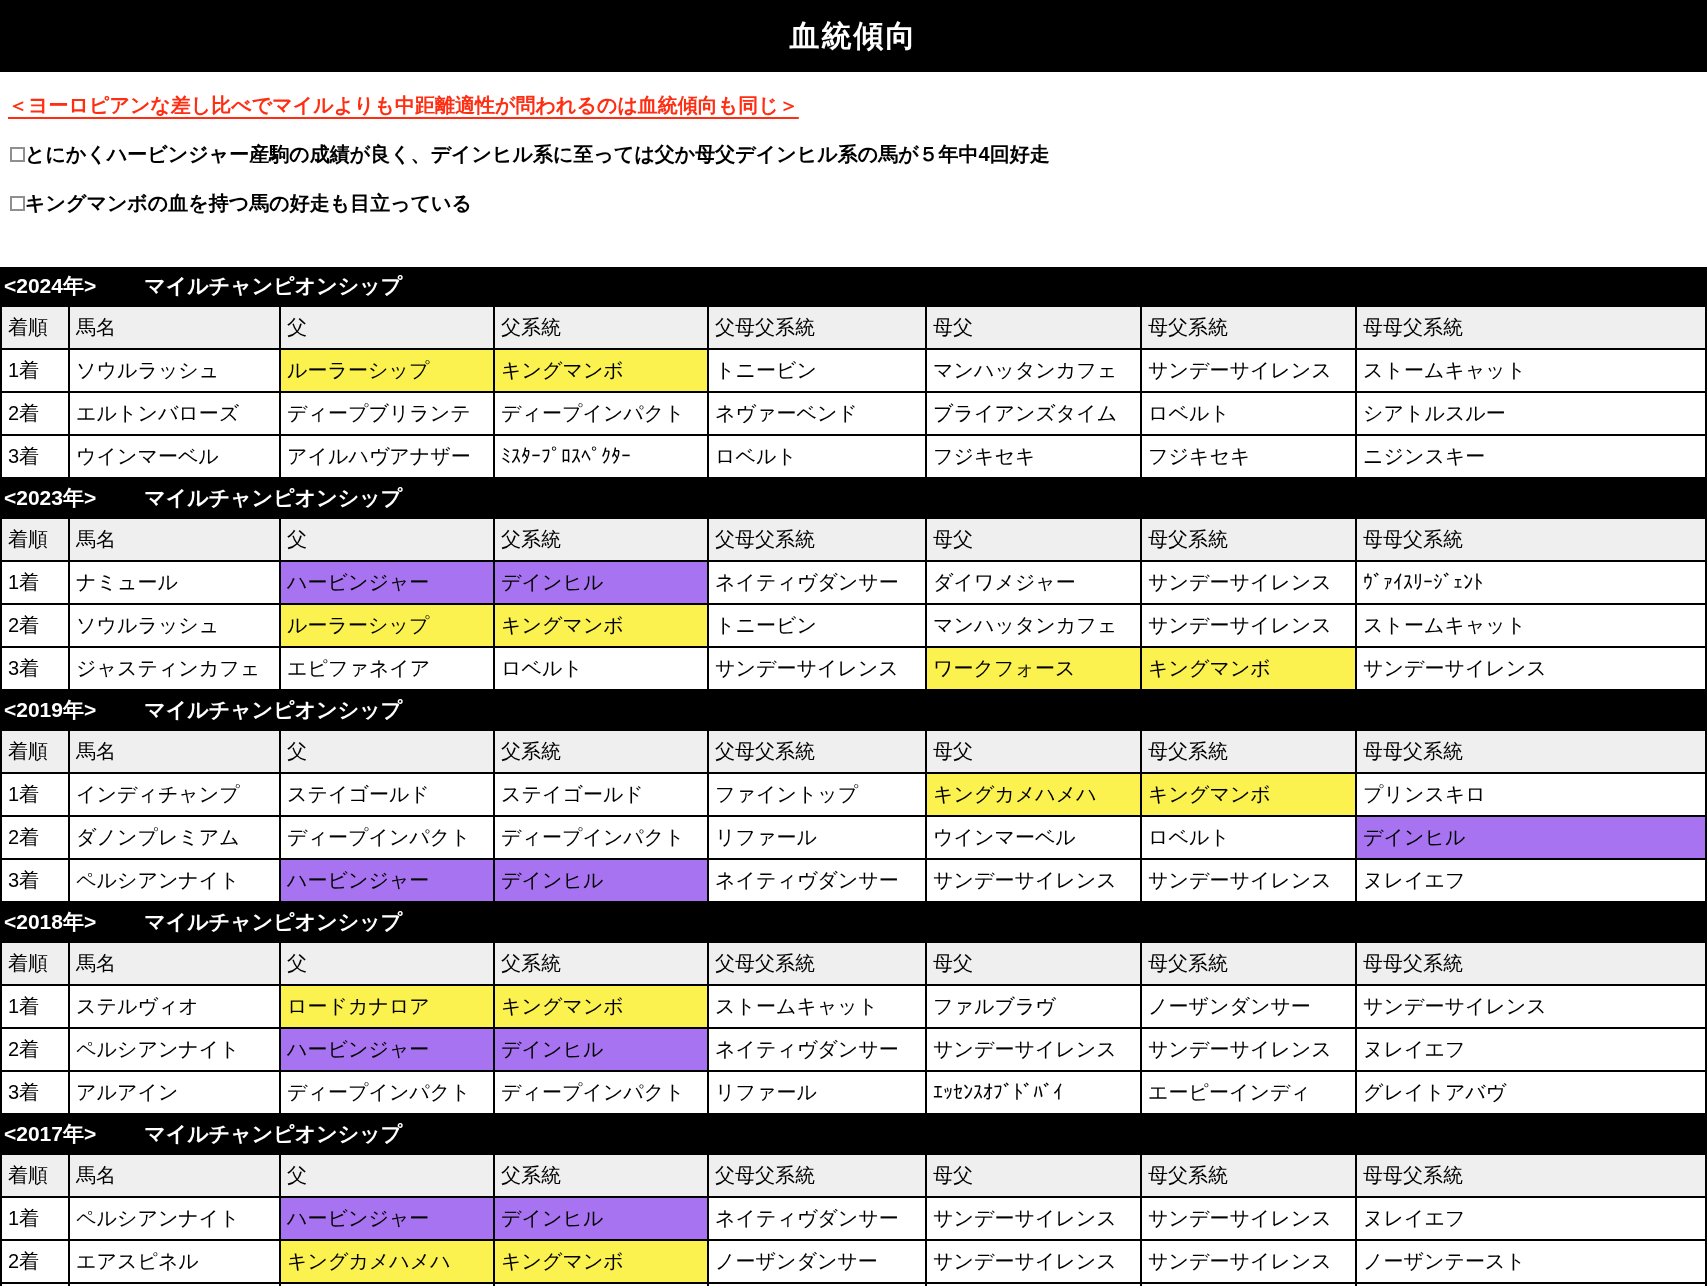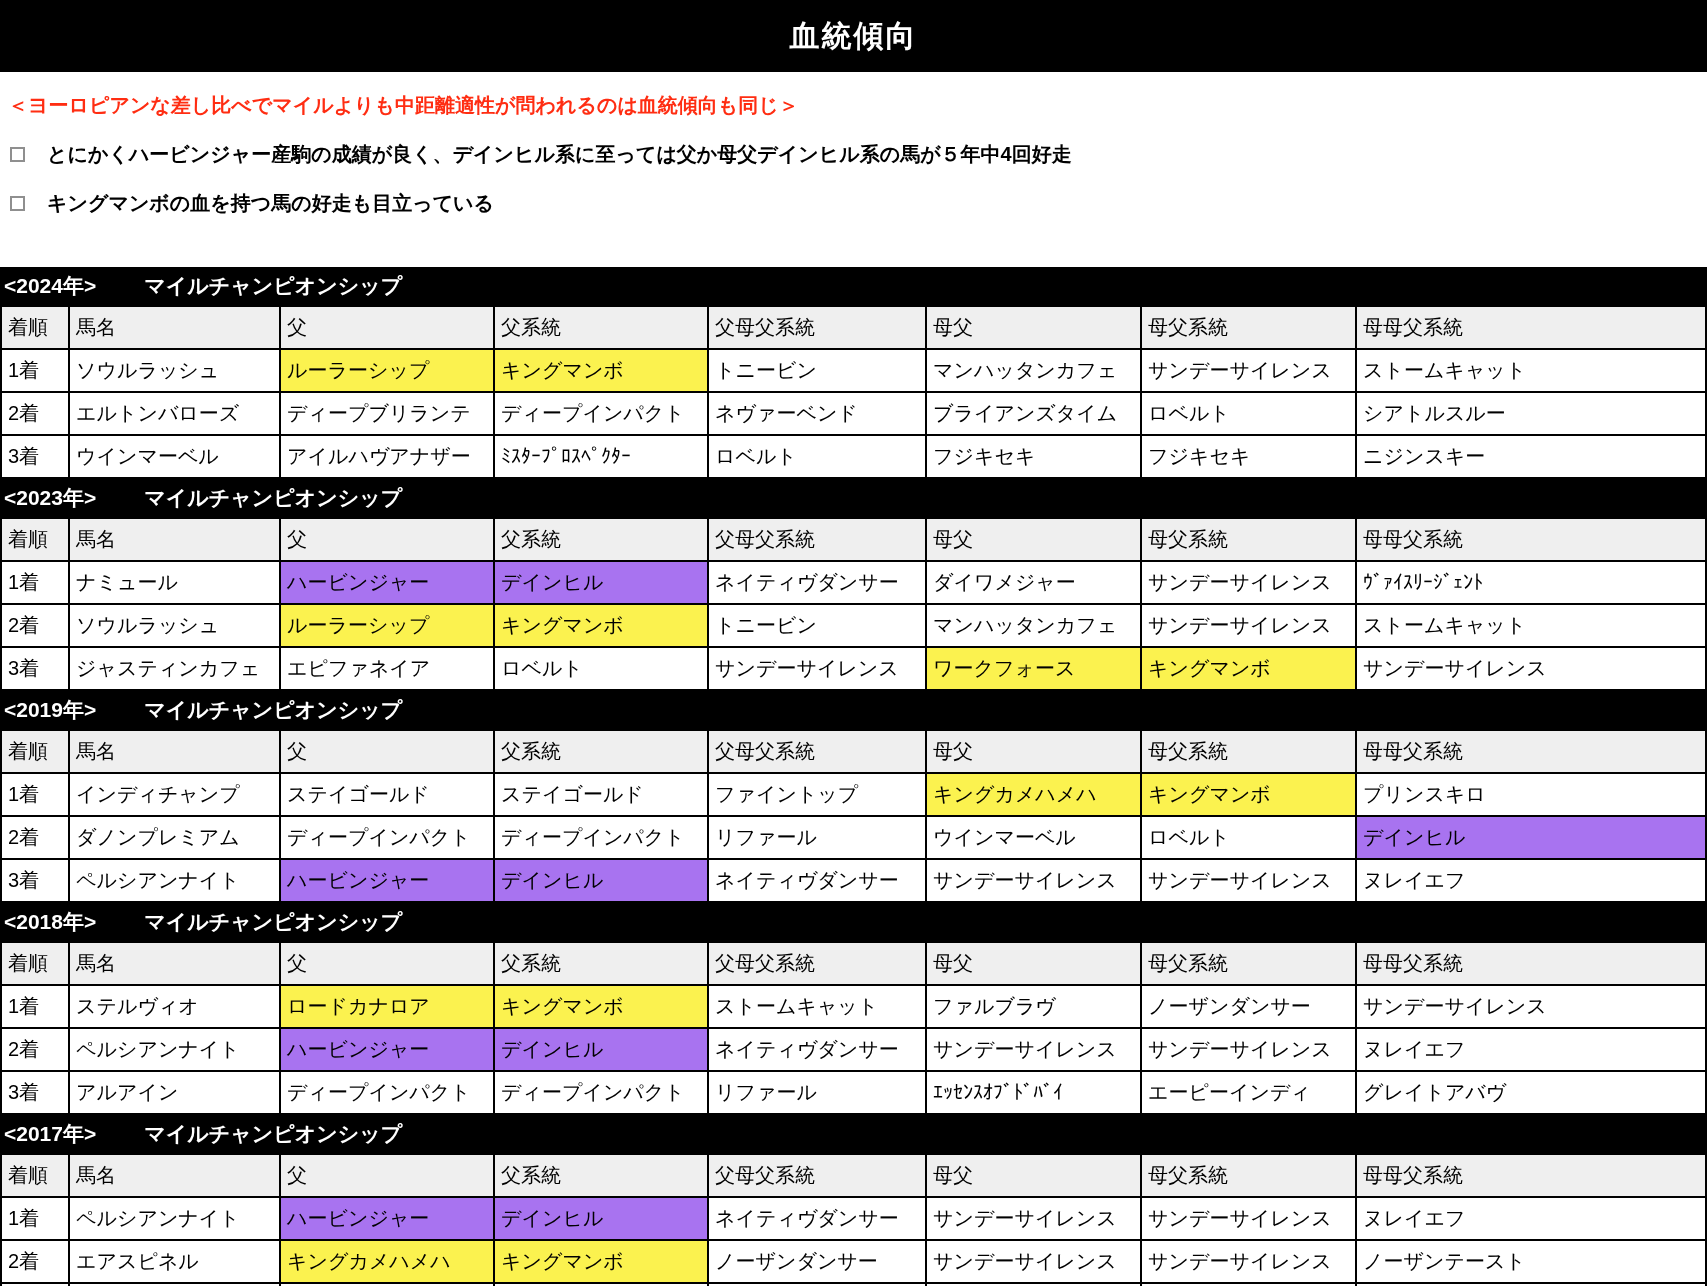--- a/index.html
+++ b/index.html
@@ -30,27 +30,27 @@
     letter-spacing:2px;
   }
   .notes{
     padding:20px 8px 0 8px;
   }
   .red-heading{
     display:inline-block;
     color:var(--heading-red);
     font-size:20px;
     font-weight:bold;
+    text-decoration:underline;
     text-underline-offset:5px;
     margin:0;
   }
   .bullet{
     display:flex;
     align-items:center;
-    gap:22px;
     font-size:20px;
     font-weight:bold;
     margin-top:22px;
   }
   .checkbox{
     width:15px;
     height:15px;
     border:2px solid #8f8f8f;
     background:#fff;
     flex:none;

